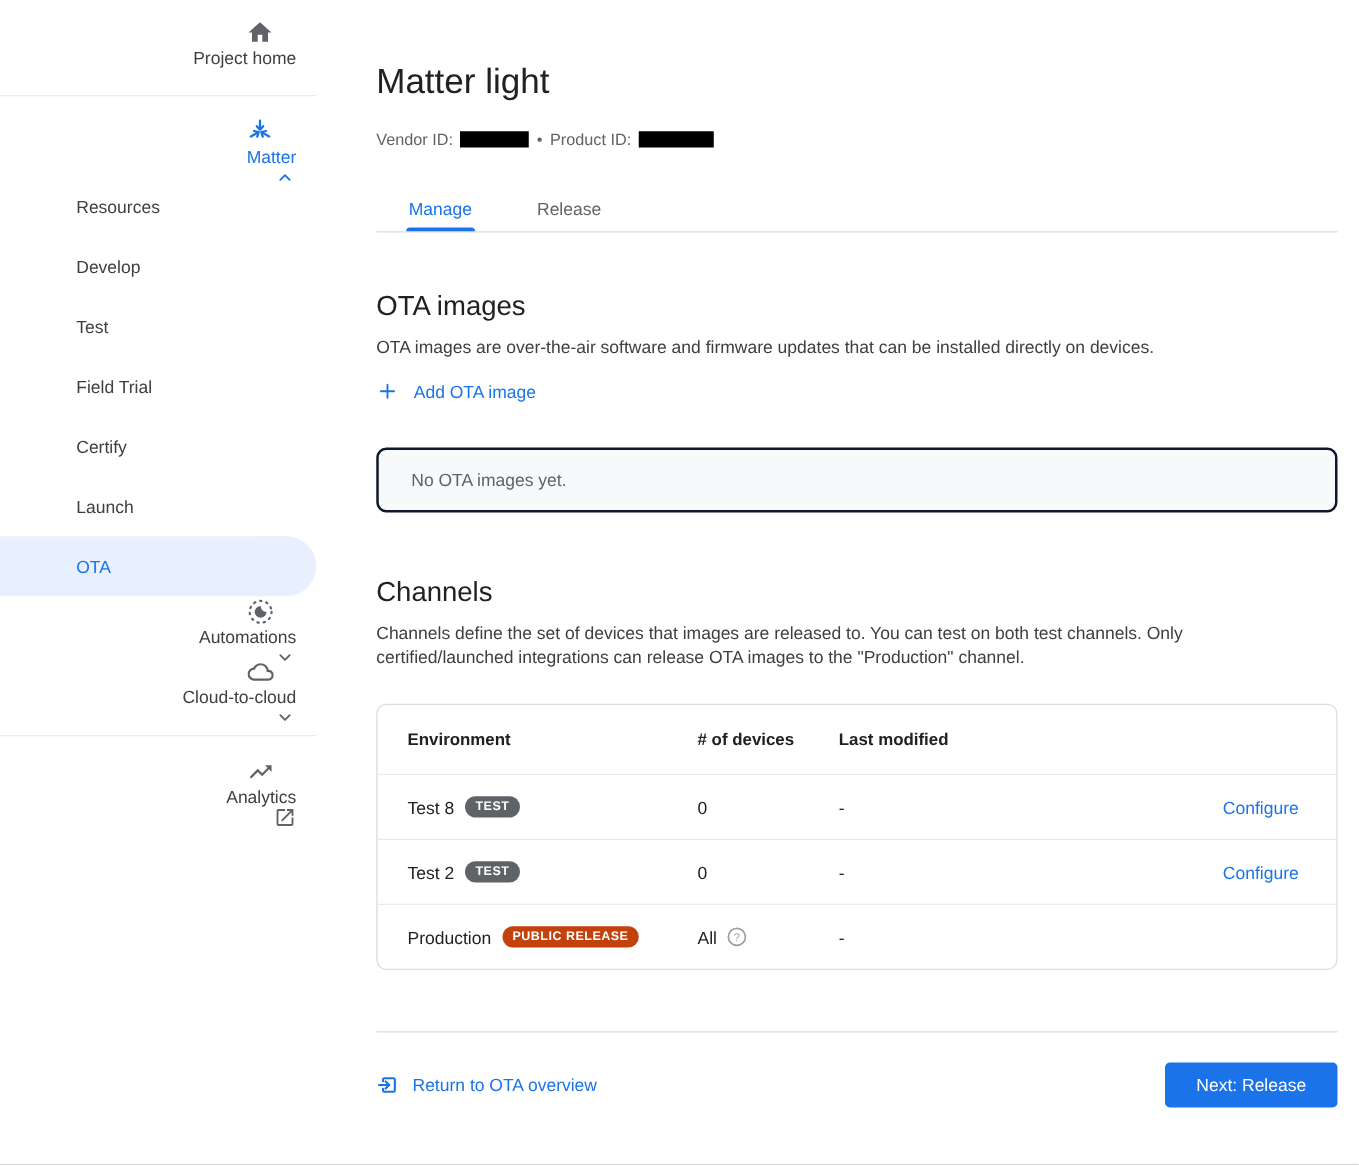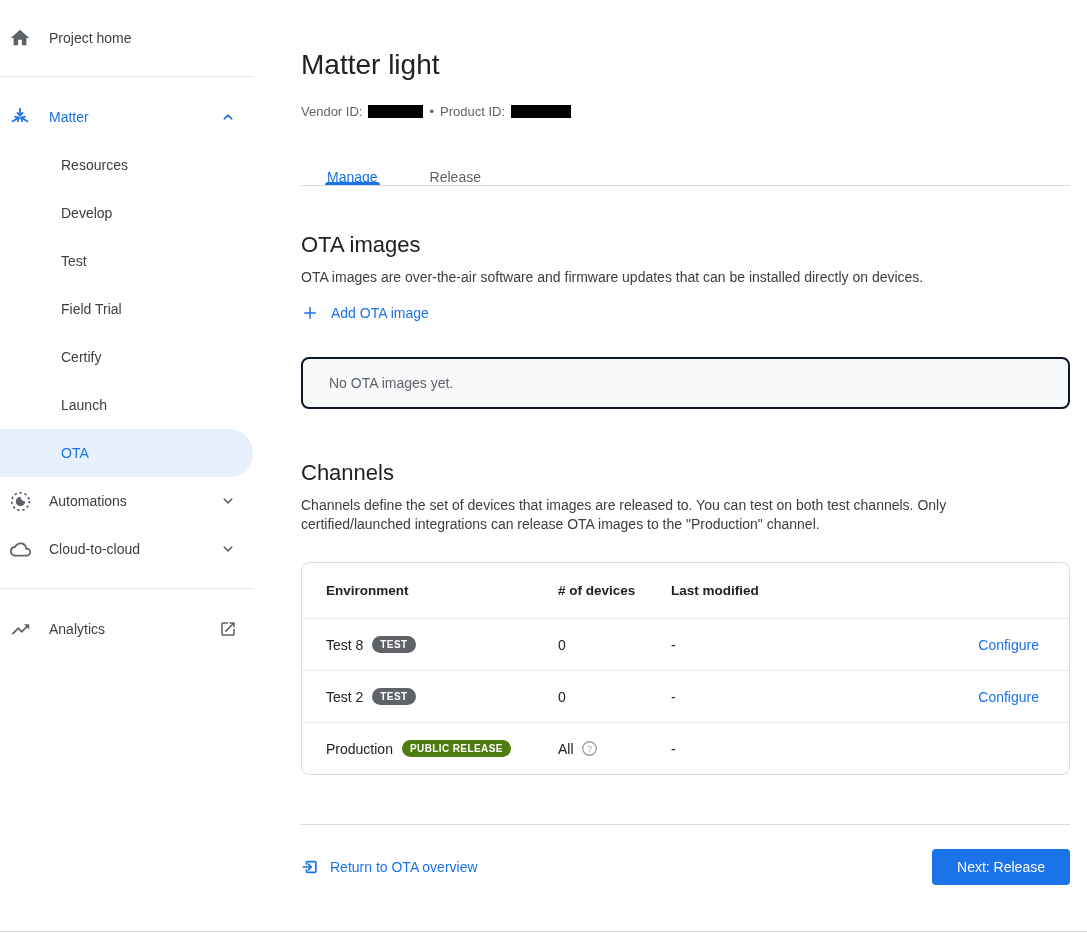--- a/index.html
+++ b/index.html
@@ -2,42 +2,42 @@
 <html><head>
 <meta charset="utf-8">
 <style>
   * { margin:0; padding:0; box-sizing:border-box; }
   html,body { width:1087px; height:933px; background:#fff; overflow:hidden;
               font-family:"Liberation Sans", sans-serif; color:#202124; }
   .app { position:relative; width:1087px; height:933px; display:flex; }
 
   
   .sidebar { width:253px; flex:0 0 253px; padding-top:14px; }
-  .side-item { height:48px; display:flex; align-items:center; padding:0 16px 0 8px;
-               font-size:14px; font-weight:500; color:#3c4043; cursor:pointer; }
+  .side-item { height:48px; display:flex; align-items:flex-end; padding:0 16px 0 8px;
+               font-size:14px; font-weight:500; color:#3c4043; cursor:pointer;flex-direction:column; }
   .side-item .ic { width:24px; height:24px; display:flex; align-items:center; justify-content:center;
                    margin-right:17px; flex:0 0 24px; }
   .side-item .chev { margin-left:auto; display:flex; align-items:center; }
   .side-divider { height:1px; background:#e8eaed; margin:14px 0 16px 0; }
   .side-divider2 { height:1px; background:#e8eaed; margin:15px 0 16px 0; }
   .side-item.matter-root { color:#1a73e8; }
   .side-sub { height:48px; display:flex; align-items:center; padding-left:61px;
               font-size:14px; font-weight:500; color:#3c4043; cursor:pointer; }
   .side-sub.selected { background:#e8f0fe; color:#1a73e8; border-radius:0 24px 24px 0; }
 
   
   .main { margin-left:48px; width:769px; padding-top:48px; }
   h1.page-title { font-size:28px; font-weight:400; color:#202124; line-height:34px; }
   .vendor-line { margin-top:22px; font-size:13px; color:#5f6368; display:flex; align-items:center; }
   .vendor-line .redaction { display:inline-block; width:55px; height:13px; background:#000; margin:0 6px; }
   .vendor-line .redaction.p { width:60px; }
   .vendor-line .sep { margin-right:6px; color:#5f6368; }
 
   .tabs { margin-top:30px; display:flex; border-bottom:1px solid #dadce0; }
-  .tab { position:relative; height:36px; padding:0 26px; display:flex; align-items:flex-end;
+  .tab { position:relative; height:36px; padding:0 26px; display:flex; align-items:center;
          font-size:14px; font-weight:500; color:#5f6368; cursor:pointer; }
   .tab.active { color:#1a73e8; }
   .tab.active .indicator { position:absolute; left:24px; right:24px; bottom:0; height:3px;
                            background:#1a73e8; border-radius:3px 3px 0 0; }
 
   h2.section-heading { font-size:22px; font-weight:400; color:#202124; line-height:28px; }
   .section-desc { margin-top:9px; font-size:14px; line-height:19px; color:#3c4043; }
   .ota-section { margin-top:45px; }
   .add-link { margin-top:17px; display:inline-flex; align-items:center; gap:12px;
               color:#1a73e8; font-size:14px; font-weight:500; cursor:pointer; }
@@ -50,21 +50,21 @@
 
   .table { margin-top:28px; border:1px solid #dadce0; border-radius:8px; overflow:hidden; }
   .trow { display:grid; grid-template-columns:232px 113px 200px 1fr; align-items:center;
           padding:0 30px 0 24px; }
   .trow.thead { height:55px; font-size:13.5px; font-weight:700; color:#202124; }
   .trow.tbody { height:52px; border-top:1px solid #e8eaed; font-size:14px; color:#202124; }
   .cell-env { display:flex; align-items:center; gap:9px; }
   .badge { display:inline-flex; align-items:center; height:17px; padding:0 8px; border-radius:9px;
            color:#fff; font-size:10px; font-weight:600; letter-spacing:.4px; white-space:nowrap; }
   .badge.test { background:#5f6368; }
-  .badge.release { background:#4d7c0f; }
+  .badge.release { background:#c2410c; }
   .cell-devices { display:flex; align-items:center; gap:7px; }
   .cell-action { text-align:right; }
   .configure-link { color:#1a73e8; font-weight:500; font-size:14px; cursor:pointer; text-decoration:none; }
   .help-ic { display:flex; align-items:center; cursor:pointer; }
 
   .footer-divider { margin-top:49px; height:1px; background:#dadce0; }
   .footer-row { margin-top:24px; display:flex; align-items:center; justify-content:space-between; }
   .return-link { display:inline-flex; align-items:center; gap:11px; color:#1a73e8;
                  font-size:14px; font-weight:500; cursor:pointer; text-decoration:none; }
   .next-btn { height:36px; min-width:138px; padding:0 24px; background:#1a73e8; color:#fff;

